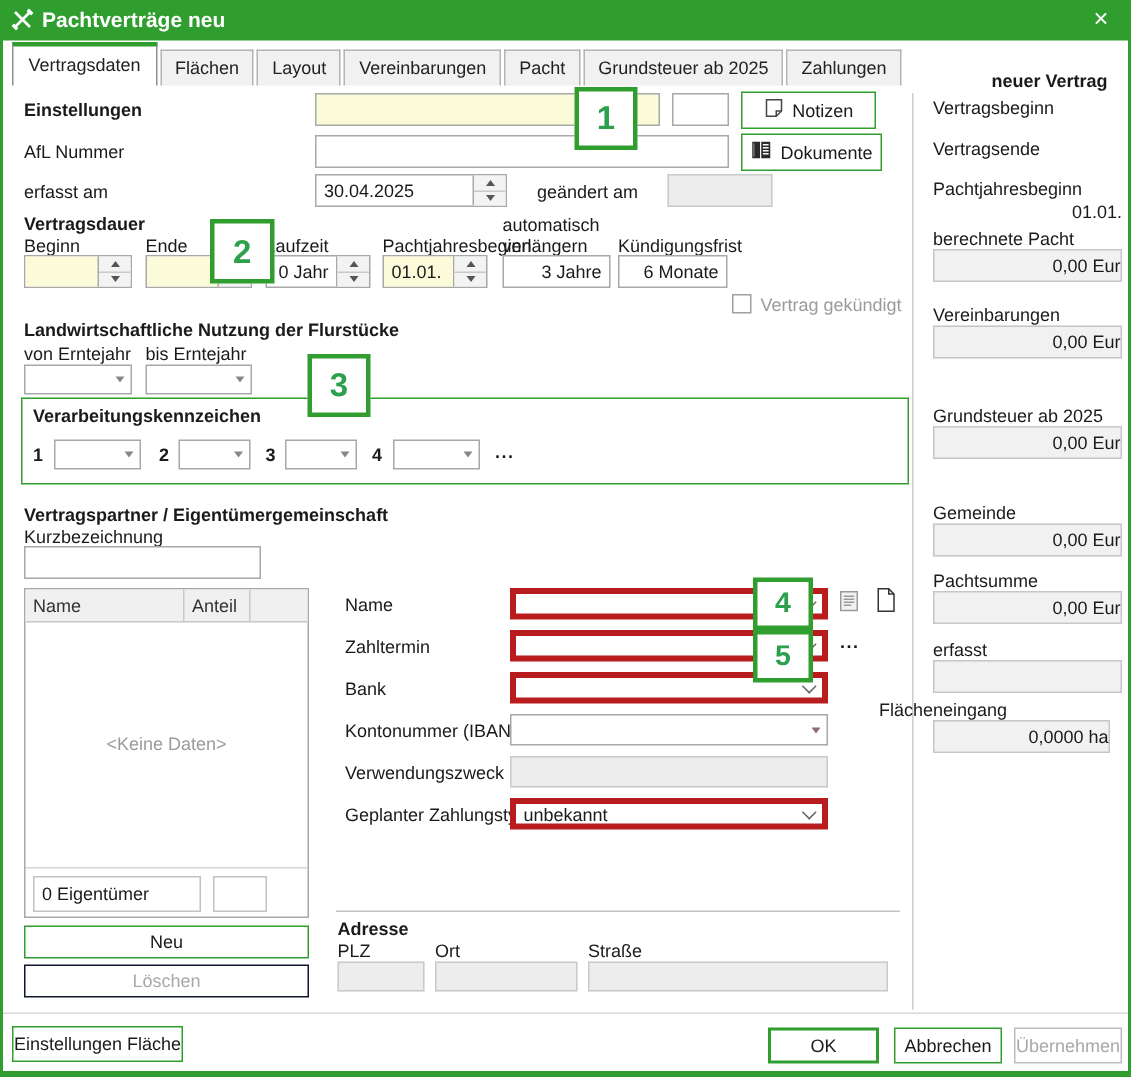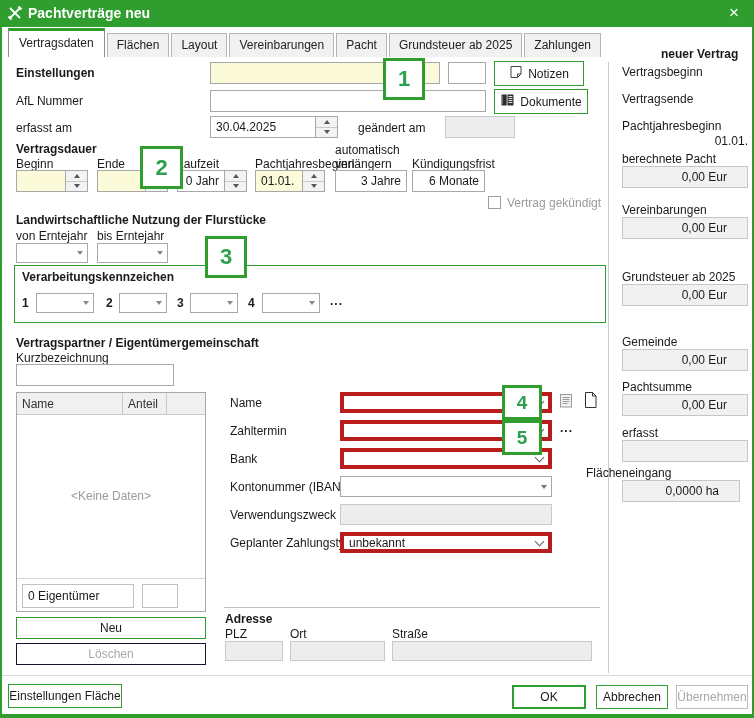--- a/index.html
+++ b/index.html
@@ -57,21 +57,21 @@
   .marker.small{font-size:19px;}
   
   .groupbox{border:1px solid var(--accent-green);}
   
   .ptable{border:1px solid #a8a8a8;background:#fff;}
   .ptable .thead{display:flex;height:22px;background:#f0f0f0;border-bottom:1px solid #c9c9c9;}
   .ptable .th{display:flex;align-items:center;padding:0 5px;border-right:1px solid #c9c9c9;color:#333;}
   .checkbox{background:#fff;border:1px solid #9f9f9f;}
   .vline{background:#cbcbcb;width:1px;}
   .hline{background:#c2c2c2;height:1px;}
-  .sidefield{background:#f1f1f1;border:1px solid #c6c6c6;display:flex;align-items:center;justify-content:flex-end;padding:0 20px;}
+  .sidefield{background:#f1f1f1;border:1px solid #c6c6c6;display:flex;align-items:center;justify-content:flex-end;padding:0 0;}
   .dots{font-weight:bold;letter-spacing:1px;}
 </style>
 </head>
 <body>
 
 <div class="window">
   <div class="canvas"></div>
 
   <div class="abs" style="left:7px;top:5px;">
     <svg width="16" height="16" viewBox="0 0 16 16">

